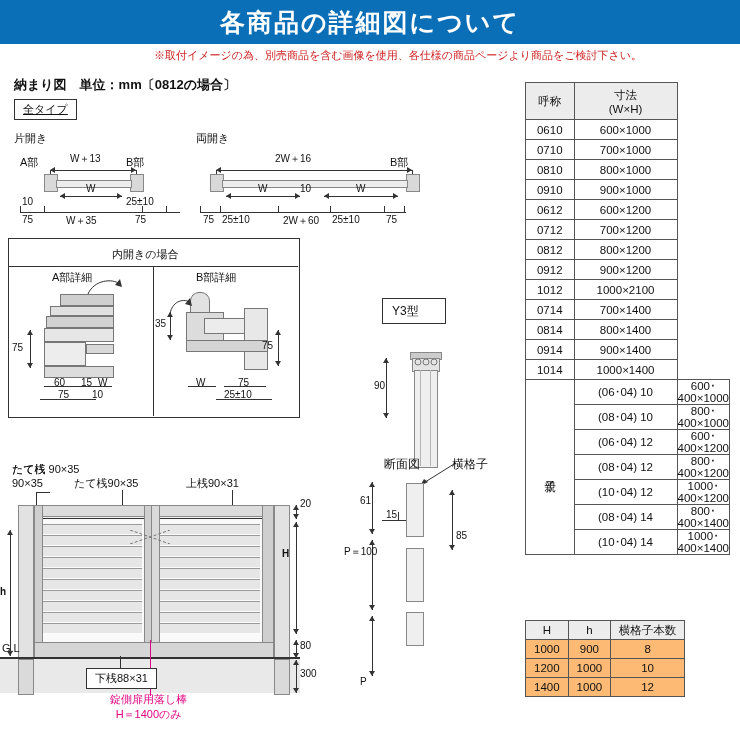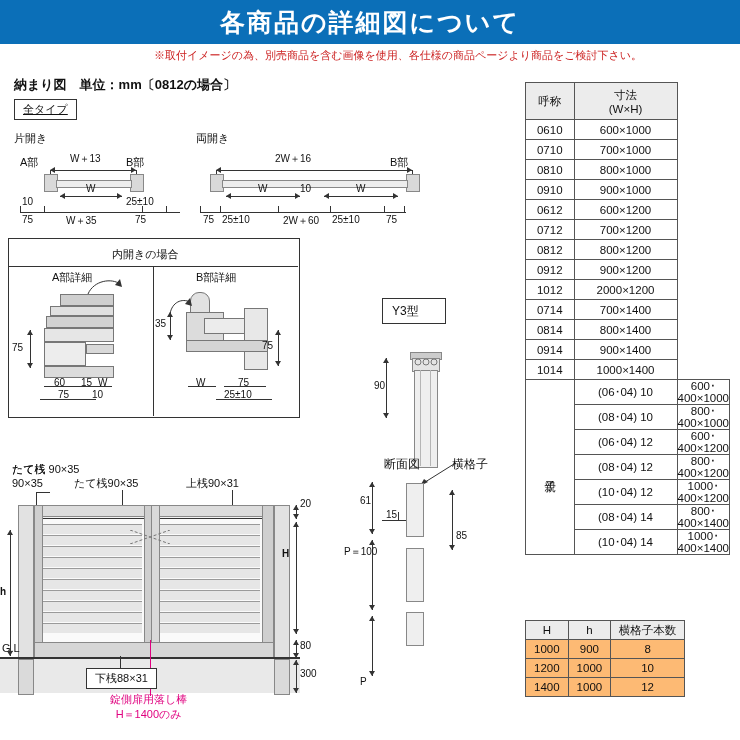--- a/index.html
+++ b/index.html
@@ -408,21 +408,21 @@
         <tr>
           <td>0812</td>
           <td>800×1200</td>
         </tr>
         <tr>
           <td>0912</td>
           <td>900×1200</td>
         </tr>
         <tr>
           <td>1012</td>
-          <td>2000×1200</td>
+          <td>1000×2100</td>
         </tr>
         <tr>
           <td>0714</td>
           <td>700×1400</td>
         </tr>
         <tr>
           <td>0814</td>
           <td>800×1400</td>
         </tr>
         <tr>

